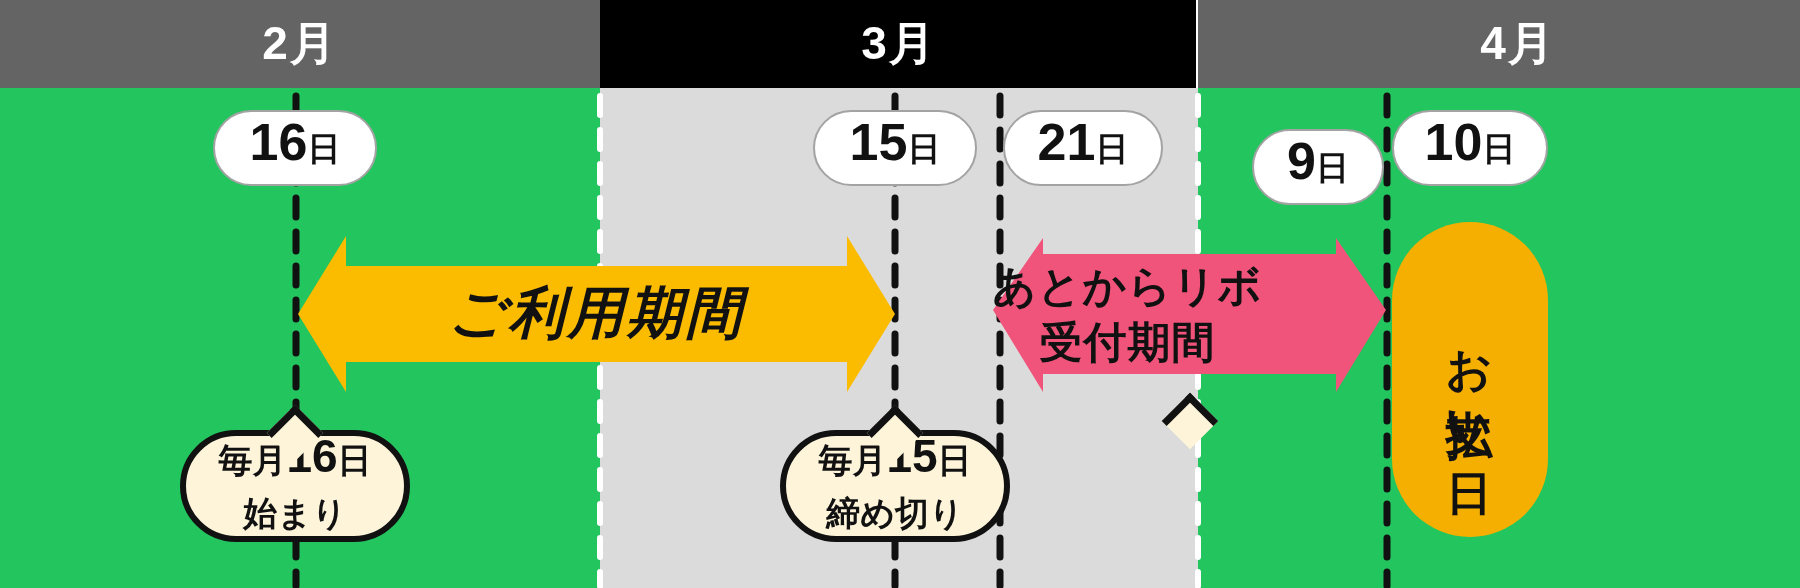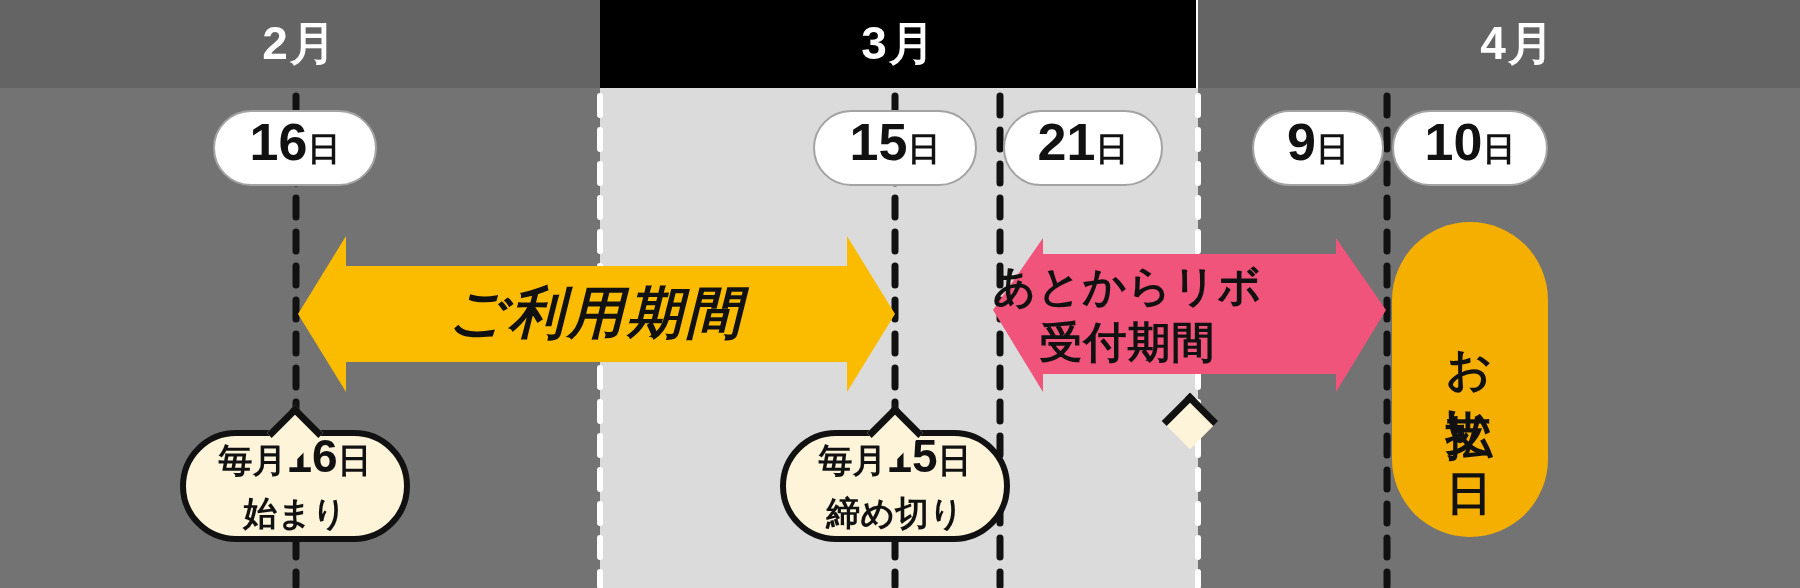--- a/index.html
+++ b/index.html
@@ -1,18 +1,18 @@
 <!DOCTYPE html>
 <html><head>
 <meta charset="utf-8">
 <style>
   html,body{margin:0;padding:0;background:#fff;}
   .canvas{
     position:relative;width:1800px;height:588px;overflow:hidden;
-    background:#737373;
+    background:#22c55e;
     font-family:"Liberation Sans","DejaVu Sans",sans-serif;
     font-weight:bold;color:#111;
   }
   .bg-mar{position:absolute;left:600px;top:0;width:598px;height:588px;background:#DBDBDB;z-index:0;}
   
   .hdr{position:absolute;top:0;height:88px;display:flex;align-items:center;justify-content:center;z-index:2;}
   .hdr-feb{left:0;width:600px;background:#646464;}
   .hdr-mar{left:600px;width:598px;background:#000000;}
   .hdr-apr{left:1198px;width:640px;background:#646464;}
   .hdr span{color:#fff;font-size:46px;letter-spacing:2px;}
@@ -90,21 +90,21 @@
 
   <div class="badge" style="left:213px;width:164px;">
     <span class="num">16</span><span class="unit">日</span>
   </div>
   <div class="badge" style="left:813px;width:164px;">
     <span class="num">15</span><span class="unit">日</span>
   </div>
   <div class="badge" style="left:1003px;width:160px;">
     <span class="num">21</span><span class="unit">日</span>
   </div>
-  <div class="badge" style="left:1252px;width:132px;">
+  <div class="badge" style="left:1252px;width:132px;margin-top:19px;">
     <span class="num">9</span><span class="unit">日</span>
   </div>
   <div class="badge" style="left:1392px;width:156px;">
     <span class="num">10</span><span class="unit">日</span>
   </div>
 
   <svg class="arrows" width="1800" height="588" viewBox="0 0 1800 588">
     <polygon class="poly-yellow" points="298,314 346,236 346,266 847,266 847,236 895,314 847,392 847,362 346,362 346,392"></polygon>
     <polygon class="poly-pink" points="993,310 1043,238 1043,254 1336,254 1336,238 1386,310 1336,392 1336,374 1043,374 1043,392"></polygon>
   </svg>

